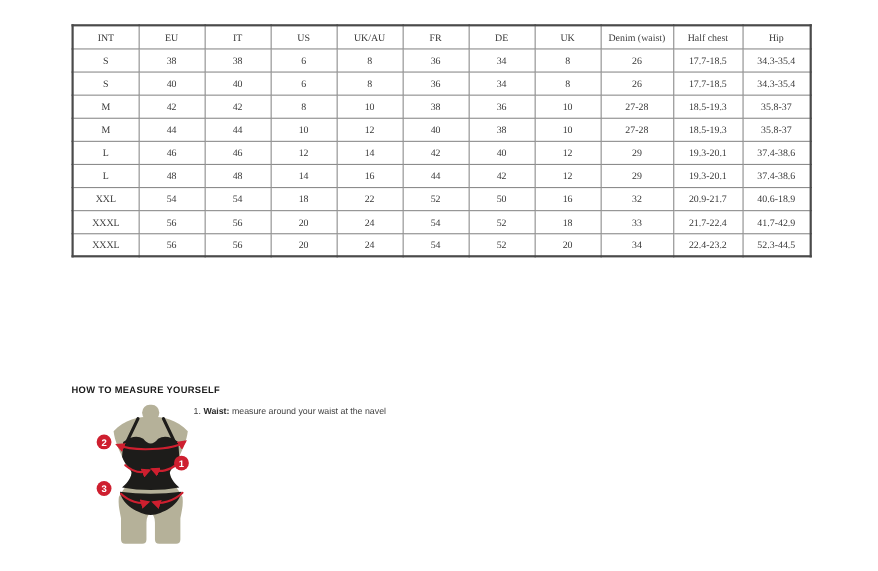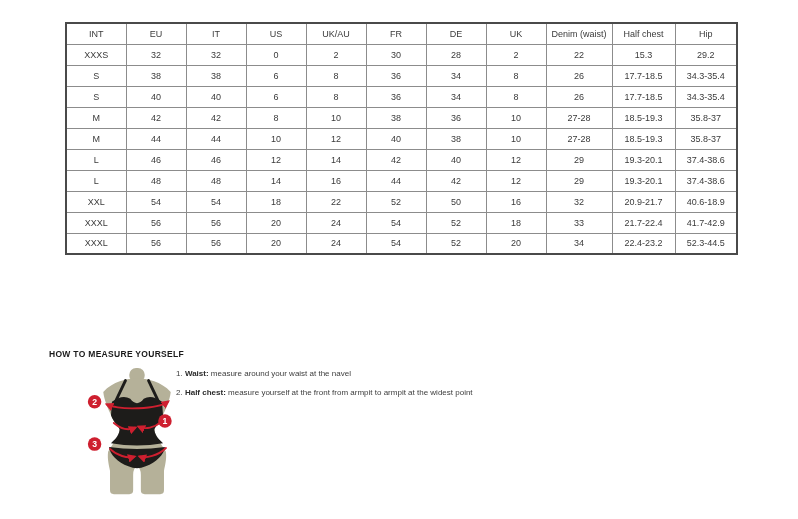--- a/index.html
+++ b/index.html
@@ -24,47 +24,48 @@
 
   
   .table-wrap { position: absolute; left: 65px; top: 22px; width: 671px; }
   table.size-chart {
     border-collapse: collapse;
     table-layout: fixed;
     width: 100%;
     font-size: 9px;
     color: var(--text);
     border: 2px solid var(--table-border-outer);
+    font-family: Liberation Serif, serif;
   }
   table.size-chart th,
   table.size-chart td {
     border: 1px solid var(--table-border);
     height: 21px;
     padding: 0 2px;
     text-align: center;
     vertical-align: middle;
     font-weight: 400;
     white-space: nowrap;
     overflow: hidden;
   }
   col.c-std  { width: 60px; }
   col.c-denim { width: 66px; }
   col.c-half  { width: 63px; }
   col.c-hip   { width: 62px; }
 
   
   .measure-title {
-    position: absolute; left: 49px; top: 349px;
+    position: absolute; left: 65px; top: 349px;
     font-size: 8.5px; font-weight: 700;
     letter-spacing: 0.3px;
     color: var(--title-text);
   }
   .instructions {
     position: absolute; left: 176px; top: 364px;
-    font-size: 8px; color: #3d3d3d;
+    font-size: 8px; color: #3d3d3d; text-align: center;
   }
   .instruction { line-height: 19px; white-space: nowrap; }
   .instruction .label { font-weight: 700; color: #2b2b2b; }
 
   .figure-wrap { position: absolute; left: 84px; top: 366px; width: 106px; height: 136px; }
   .figure-wrap svg { display: block; width: 106px; height: 136px; }
   .mannequin-skin { fill: var(--mannequin); }
   .garment-fill { fill: var(--garment); }
   .garment-stroke { stroke: var(--garment); stroke-width: 3; stroke-linecap: round; fill: none; }
   .measure-arrow { stroke: var(--accent-red); stroke-width: 2; fill: none; stroke-linecap: round; }
@@ -105,33 +106,20 @@
             <th>FR</th>
             <th>DE</th>
             <th>UK</th>
             <th>Denim (waist)</th>
             <th>Half chest</th>
             <th>Hip</th>
           </tr>
       </thead>
       <tbody id="table-body">
           <tr>
-            <td>XXXS</td>
-            <td>32</td>
-            <td>32</td>
-            <td>0</td>
-            <td>2</td>
-            <td>30</td>
-            <td>28</td>
-            <td>2</td>
-            <td>22</td>
-            <td>15.3</td>
-            <td>29.2</td>
-          </tr>
-          <tr>
             <td>S</td>
             <td>38</td>
             <td>38</td>
             <td>6</td>
             <td>8</td>
             <td>36</td>
             <td>34</td>
             <td>8</td>
             <td>26</td>
             <td>17.7-18.5</td>
@@ -296,19 +284,15 @@
         <text class="badge-num" x="11" y="83.5">3</text>
       </g>
     </svg>
   </div>
 
   <div class="instructions">
     <div class="instruction">
       <span>1.</span>
       <span class="label">Waist:</span><span> measure around your waist at the navel</span>
     </div>
-    <div class="instruction">
-      <span>2.</span>
-      <span class="label">Half chest:</span><span> measure yourself at the front from armpit to armpit at the widest point</span>
-    </div>
   </div>
 
 </div>
 
 </body></html>

